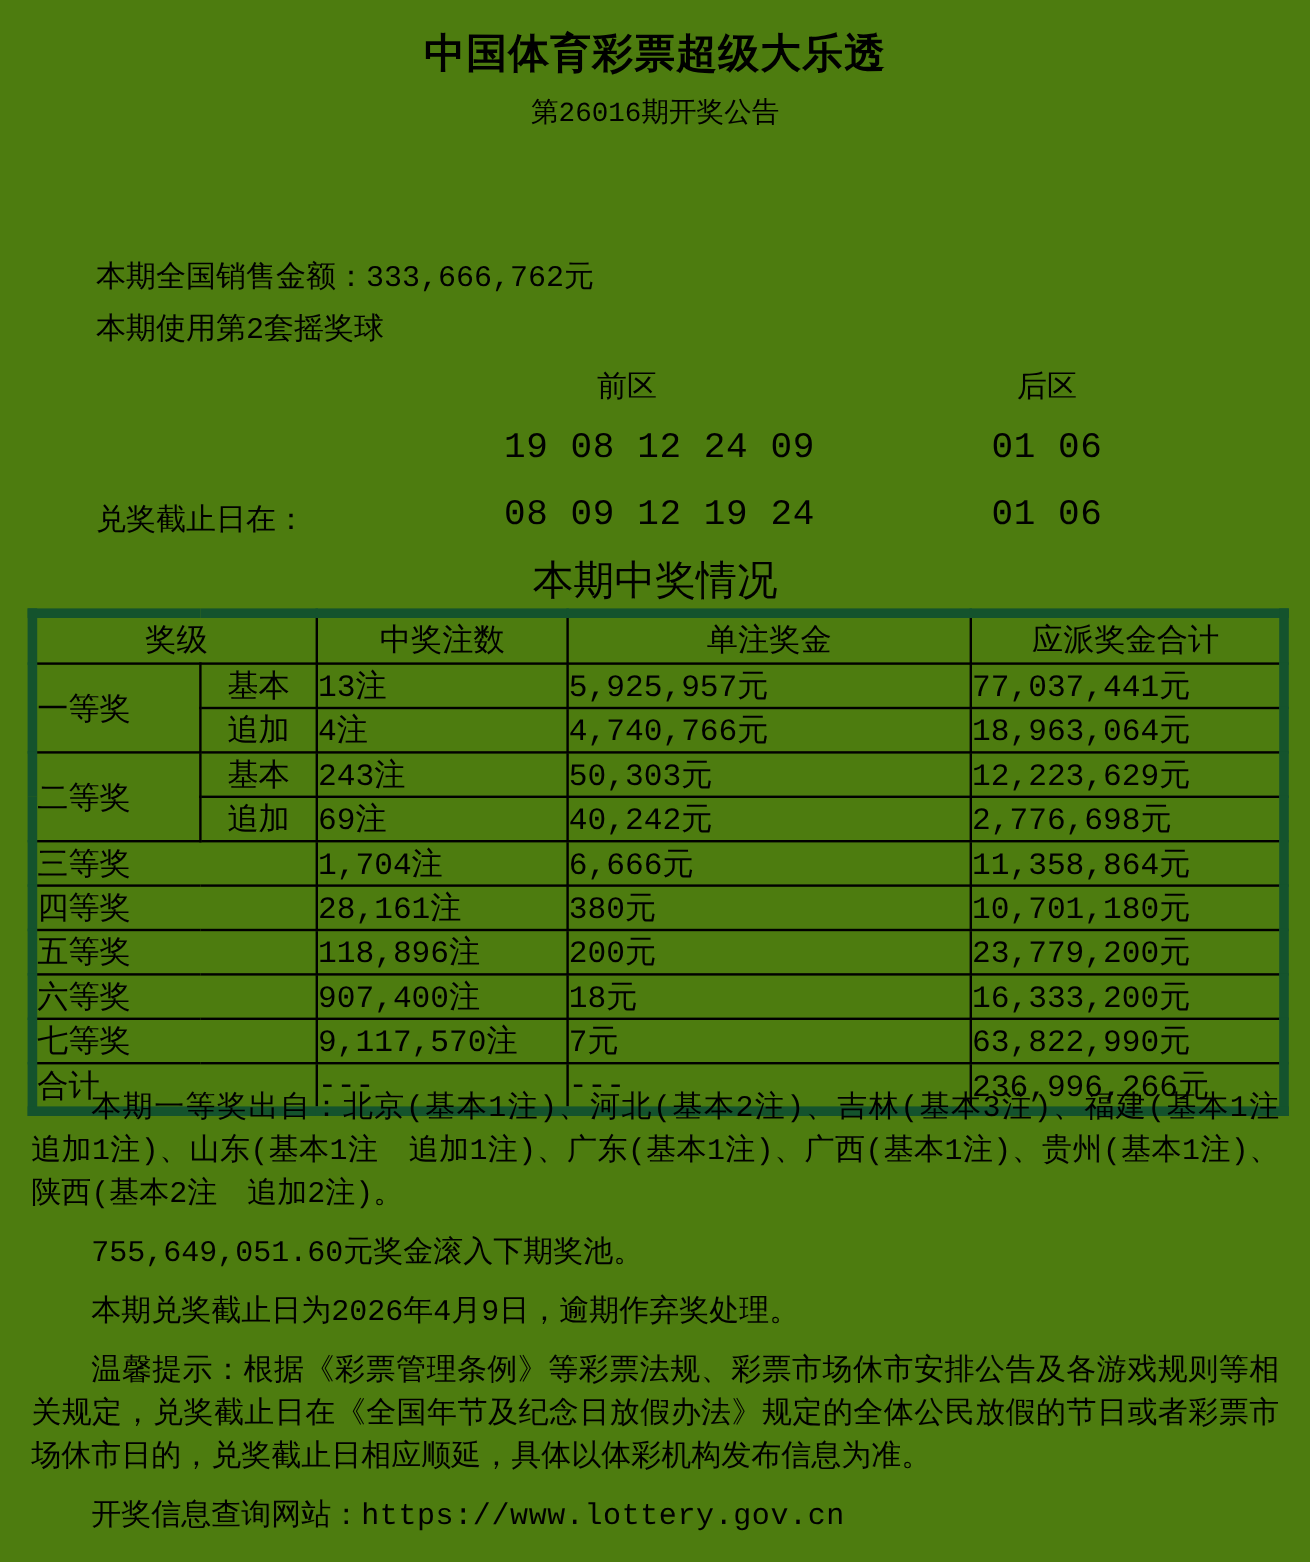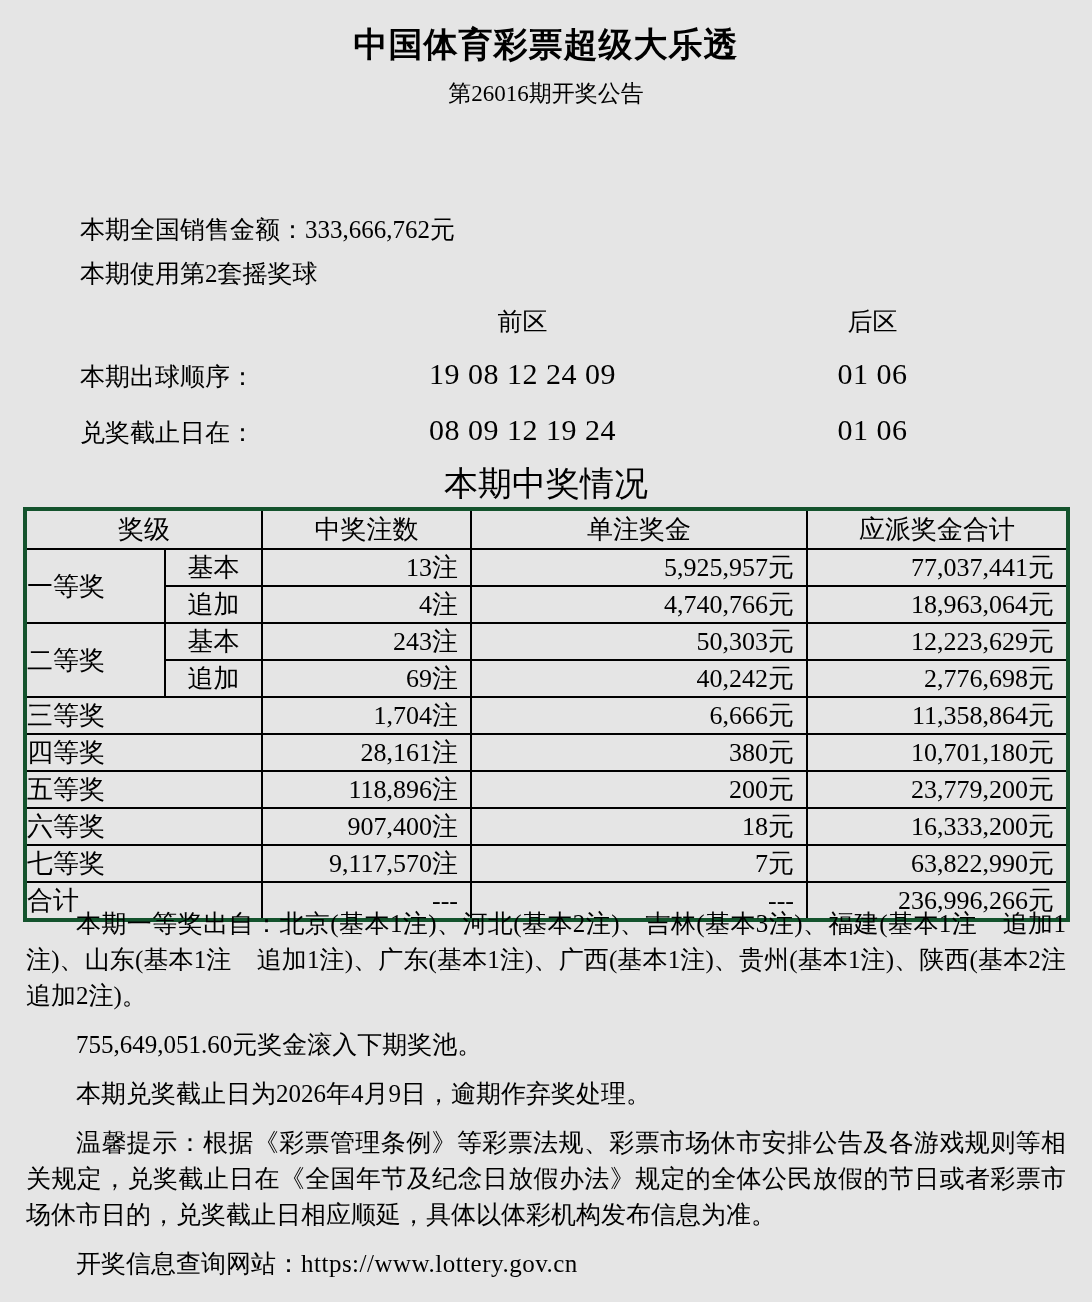--- a/index.html
+++ b/index.html
@@ -4,23 +4,23 @@
 <style>
   html, body {
     margin: 0;
     padding: 0;
     background: #ffffff;
   }
   .page {
     position: relative;
     width: 1092px;
     height: 1302px;
-    background: #e5e5e5;
+    background: #4d7c0f;
     color: #000000;
-    font-family: Liberation Serif, serif;
+    font-family: Liberation Mono, monospace;
     overflow: hidden;
   }
   .doc-title {
     position: absolute;
     top: 22px;
     left: 0;
     width: 100%;
     text-align: center;
     font-size: 34px;
     font-weight: 600;
@@ -88,26 +88,26 @@
     width: 1043px;
     border-collapse: collapse;
     table-layout: fixed;
     font-size: 26px;
   }
   table.prize th, table.prize td {
     border: 2px solid #000000;
     padding: 0;
     overflow: hidden;
   }
-  table.prize { border: 4px solid #14532d; }
+  table.prize { border: 8px solid #14532d; }
   table.prize th { height: 37px; font-weight: normal; text-align: center; }
   table.prize td { height: 35px; }
   td.c-tier  { text-align: left; }
   td.c-type  { text-align: center; }
-  td.c-num   { text-align: right; padding-right: 12px !important; }
+  td.c-num   { padding-right: 12px !important; }
 
   .notes {
     position: absolute;
     top: 906px;
     left: 26px;
     width: 1040px;
     font-size: 25px;
     line-height: 36px;
   }
   .notes p {
@@ -124,21 +124,20 @@
 
   <div class="doc-title">中国体育彩票超级大乐透</div>
   <div class="doc-subtitle">第26016期开奖公告</div>
 
   <div class="info-line info-sales">本期全国销售金额：333,666,762元</div>
   <div class="info-line info-balls">本期使用第2套摇奖球</div>
 
   <div class="zone-label zone-front">前区</div>
   <div class="zone-label zone-back">后区</div>
 
-  <div class="draw-row-label row-order">本期出球顺序：</div>
   <div class="numbers num-front num-line">19 08 12 24 09</div>
   <div class="numbers num-back num-line">01 06</div>
 
   <div class="draw-row-label row-winning">兑奖截止日在：</div>
   <div class="numbers num-front num-line2">08 09 12 19 24</div>
   <div class="numbers num-back num-line2">01 06</div>
 
   <div class="section-title">本期中奖情况</div>
 
   <table class="prize">

